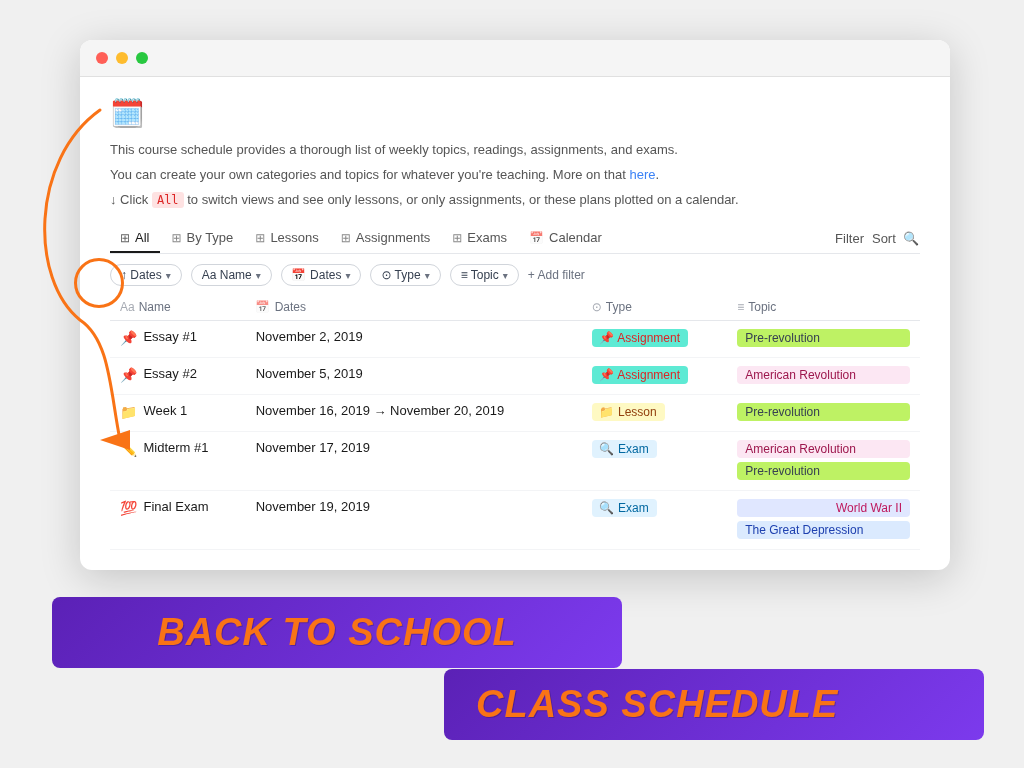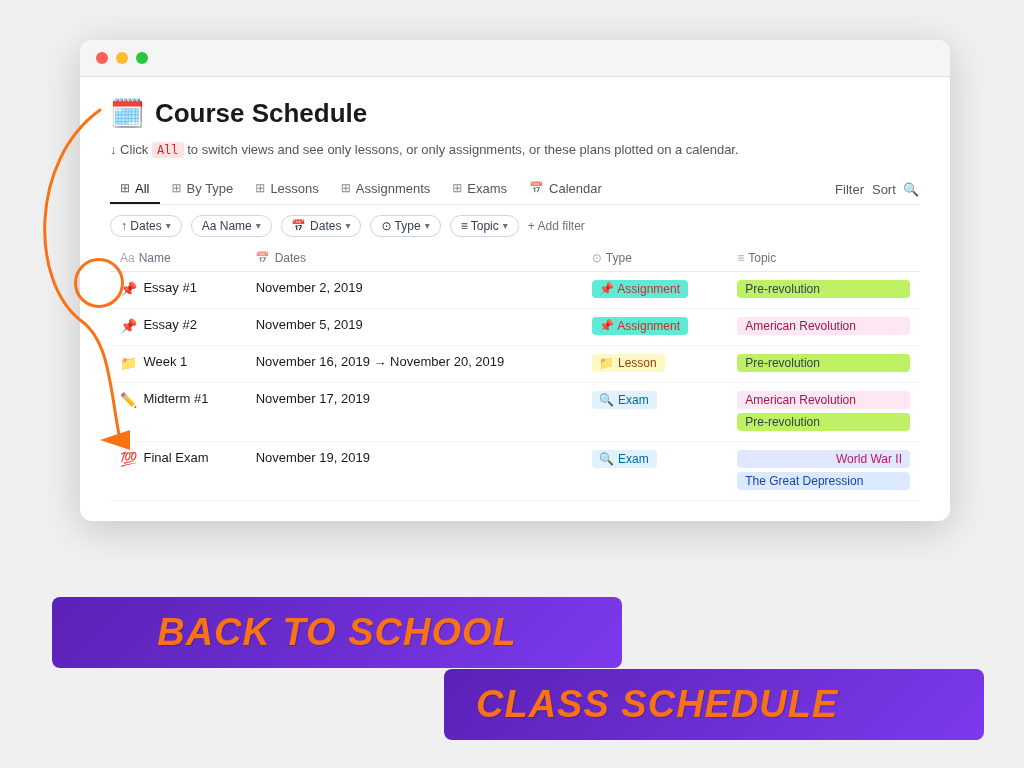--- a/index.html
+++ b/index.html
@@ -334,23 +334,27 @@
   <div class="titlebar">
     <div class="dot dot-red"></div>
     <div class="dot dot-yellow"></div>
     <div class="dot dot-green"></div>
   </div>
 
   <div class="content">
 
     <div class="page-header">
       <span class="page-icon">🗓️</span>
-      <span class="page-title">Course Schedule</span>
     </div>
 
+    <p class="description">This course schedule provides a thorough list of weekly topics, readings, assignments, and exams.</p>
+    <p class="description">
+      <span>You can create your own categories and topics for whatever you're teaching. More on that</span>
+      <a href="#">here</a>.
+    </p>
     <p class="description">
       <span>↓ Click</span>
       <span class="all-badge">All</span>
       <span>to switch views and see only lessons, or only assignments, or these plans plotted on a calendar.</span>
     </p>
 
     <div class="tabs-bar">
       <div class="tab-group">
         <div class="tab active">
           <span class="tab-icon">⊞</span>

